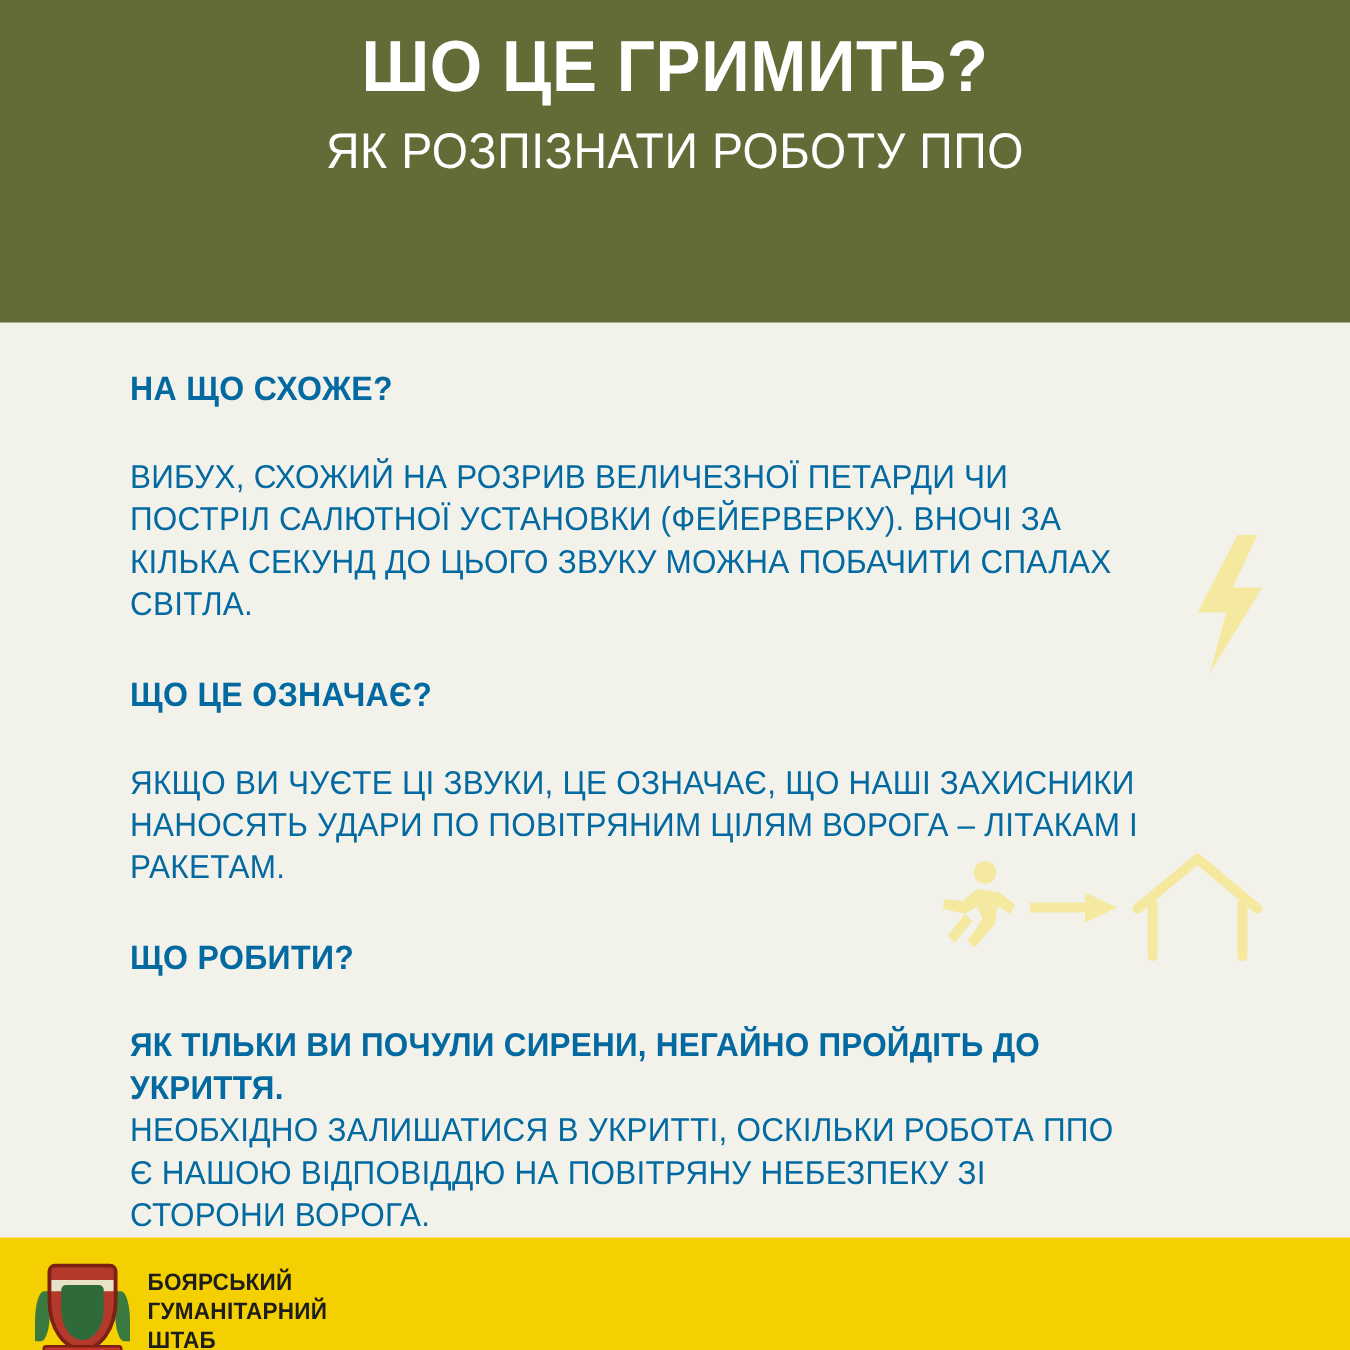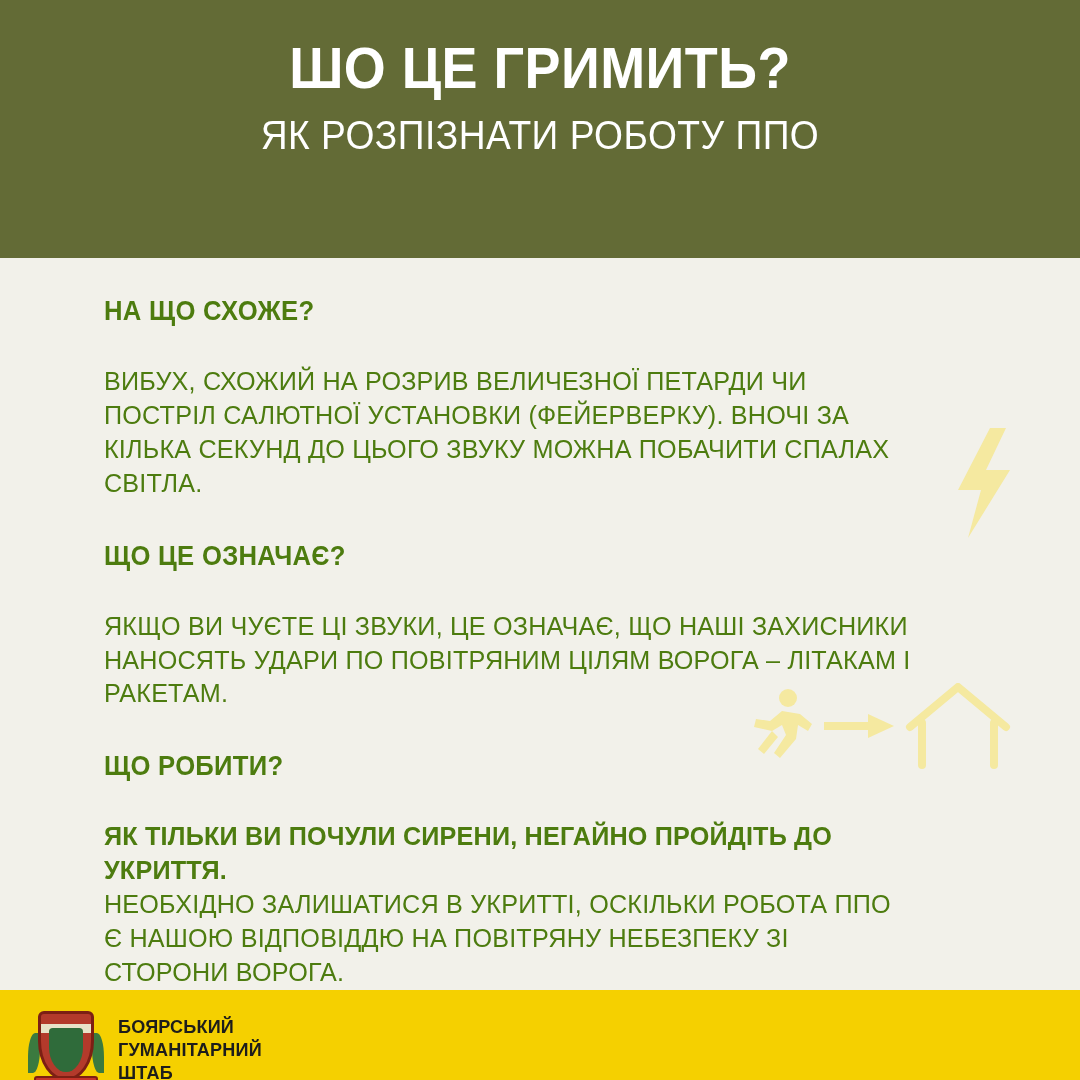--- a/index.html
+++ b/index.html
@@ -20,21 +20,21 @@
     display: flex;
     flex-direction: column;
     background: #f2f1ea;
   }
 
   
   .header {
     background: #636b36;
     height: 258px;
     box-sizing: border-box;
-    padding: 38px 40px 0 40px;
+    padding: 24px 40px 0 40px;
     text-align: center;
     color: #ffffff;
     flex: 0 0 auto;
   }
   .header h1 {
     margin: 0;
     font-size: 58px;
     line-height: 1.05;
     font-weight: bold;
     letter-spacing: 0.5px;
@@ -50,21 +50,21 @@
     text-transform: uppercase;
     transform: scaleX(0.93);
   }
 
   
   .content {
     position: relative;
     flex: 1 1 auto;
     box-sizing: border-box;
     padding: 38px 104px 0 104px;
-    color: #4d7c0f;
+    color: #0369a1;
   }
   .sec-title {
     font-size: 27px;
     font-weight: bold;
     letter-spacing: 0.3px;
     text-transform: uppercase;
     margin: 0 0 38px 0;
     transform: scaleX(0.95);
     transform-origin: left center;
   }

